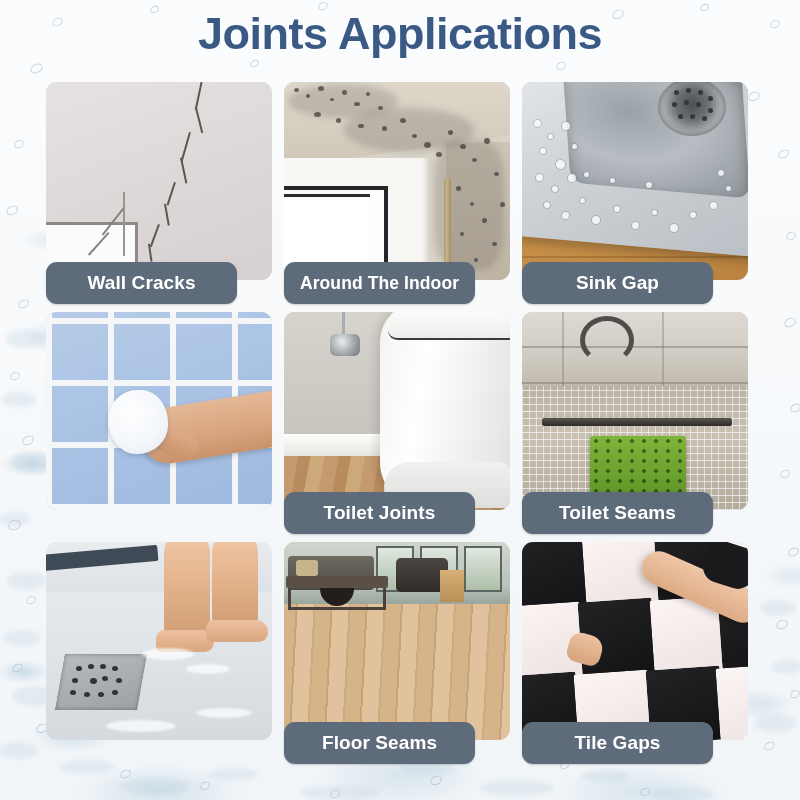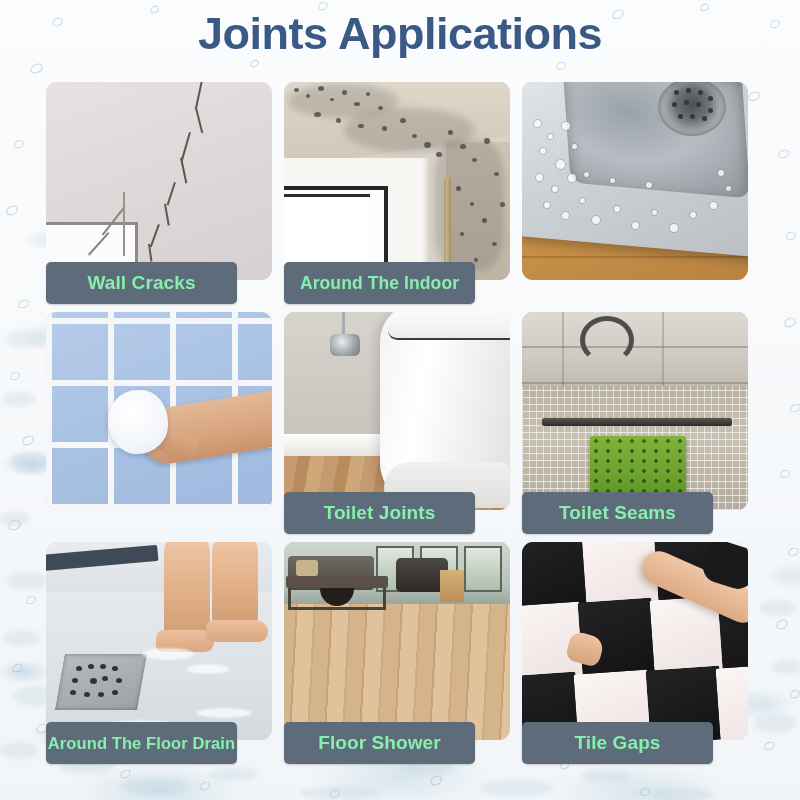--- a/index.html
+++ b/index.html
@@ -76,22 +76,22 @@
     background: #dfe2e4;
   }
   .photo > .scene { position: absolute; inset: 0; }
 
   
   .label {
     position: absolute;
     left: 0; top: 180px;
     width: 191px; height: 42px;
     background: #5d6b7a;
-    border-radius: 5px;
-    color: #86efac;
+    border-radius: 11px;
+    color: #ffffff;
     font-size: 19px;
     font-weight: 700;
     display: flex;
     align-items: center;
     justify-content: center;
     letter-spacing: .1px;
     white-space: nowrap;
     box-shadow: 0 1px 2px rgba(0,0,0,.18);
     z-index: 3;
   }
@@ -562,20 +562,21 @@
           <div class="dot" style="left:148px;top:142px;width:8px;height:8px;"></div>
           <div class="dot" style="left:168px;top:130px;width:6px;height:6px;"></div>
           <div class="dot" style="left:188px;top:120px;width:7px;height:7px;"></div>
           <div class="dot" style="left:204px;top:104px;width:5px;height:5px;"></div>
           <div class="dot" style="left:196px;top:88px;width:6px;height:6px;"></div>
           <div class="dot" style="left:88px;top:96px;width:5px;height:5px;"></div>
           <div class="dot" style="left:124px;top:100px;width:6px;height:6px;"></div>
           <div class="dot" style="left:62px;top:90px;width:5px;height:5px;"></div>
         </div>
       </div>
+      <div class="label">Sink Gap</div>
     </div>
 
     <div class="cell">
       <div class="photo">
         <div class="scene s-tileblue">
           <div class="hand"></div>
           <div class="thumb"></div>
           <div class="foam"></div>
         </div>
       </div>
@@ -635,40 +636,39 @@
           <div class="ghole" style="left:24px;top:148px;width:6px;height:5px;"></div>
           <div class="ghole" style="left:38px;top:150px;width:6px;height:5px;"></div>
           <div class="ghole" style="left:52px;top:150px;width:6px;height:5px;"></div>
           <div class="ghole" style="left:66px;top:148px;width:6px;height:5px;"></div>
           <div class="water" style="left:96px;top:106px;width:52px;height:12px;"></div>
           <div class="water" style="left:140px;top:122px;width:44px;height:10px;"></div>
           <div class="water" style="left:60px;top:178px;width:70px;height:12px;"></div>
           <div class="water" style="left:150px;top:166px;width:56px;height:10px;"></div>
         </div>
       </div>
-      <div class="label xsmall">Around The Floor Drain</div>
     </div>
 
     <div class="cell">
       <div class="photo">
         <div class="scene s-floor">
           <div class="room"></div>
           <div class="winpane" style="left:92px;"></div>
           <div class="winpane" style="left:136px;"></div>
           <div class="winpane" style="left:180px;"></div>
           <div class="sofa"></div>
           <div class="pillow"></div>
           <div class="chair"></div>
           <div class="stool"></div>
           <div class="table"></div>
           <div class="tablelegs"></div>
           <div class="bowl"></div>
         </div>
       </div>
-      <div class="label">Floor Shower</div>
+      <div class="label">Floor Seams</div>
     </div>
 
     <div class="cell">
       <div class="photo">
         <div class="scene s-tilegap">
           <div class="yellow" style="left:10px;top:-2px;width:60px;height:8px;transform:rotate(-5deg);"></div>
           <div class="yellow" style="right:-4px;top:18px;width:10px;height:60px;transform:rotate(6deg);"></div>
 
           <div class="tile tb" style="left:-10px;top:-6px;transform:rotate(-4deg);"></div>
           <div class="tile tw" style="left:62px;top:-10px;transform:rotate(-4deg);"></div>

